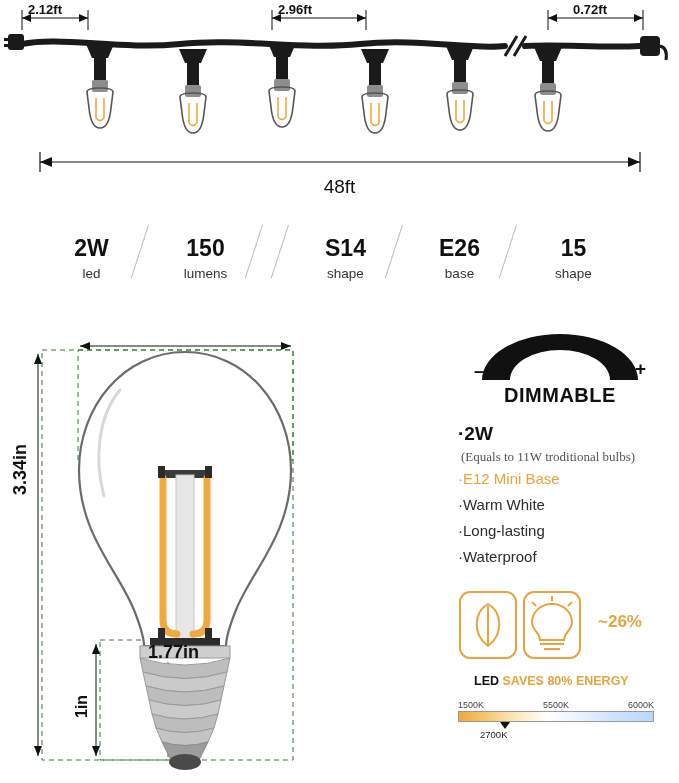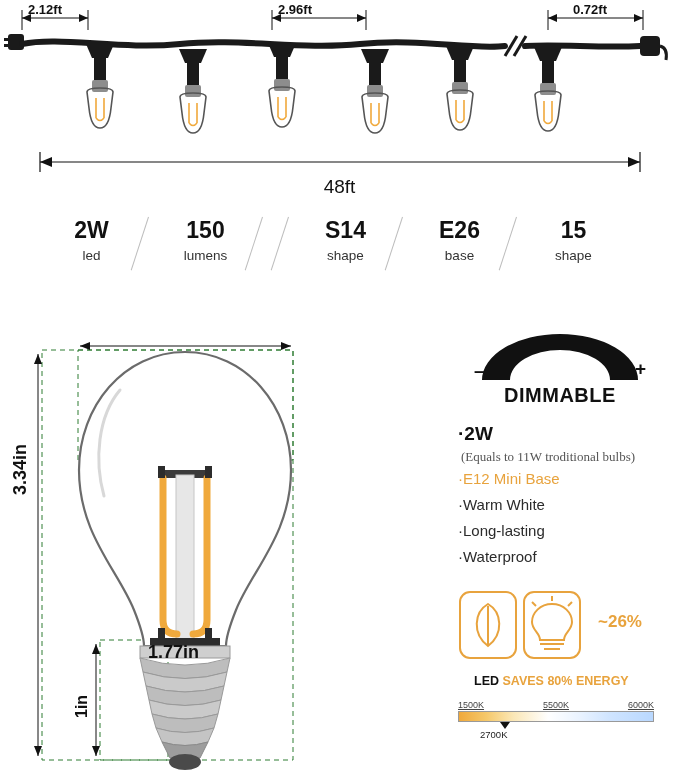--- a/index.html
+++ b/index.html
@@ -28,21 +28,21 @@
   #label-296 { left:278px; top:2px; }
   #label-072 { left:573px; top:2px; }
   #label-48ft {
     position:absolute; left:0; right:0; top:176px;
     text-align:center; font-size:19px; font-weight:400; color:#111;
   }
 
   
   #spec-row {
     position:absolute; top:215px; left:0; width:621px; height:70px;
-    display:flex; align-items:flex-start; justify-content:center;padding-left:44px;
+    display:flex; align-items:flex-end; justify-content:center;padding-left:44px;
   }
   .spec-item {
     width:88px; text-align:center;
   }
   .spec-value { font-size:23px; font-weight:700; color:#111; line-height:30px; }
   .spec-unit { font-size:13.5px; color:#333; line-height:22px; }
   .spec-sep {
     width:26px; height:62px; position:relative;
   }
   .spec-sep::after {
@@ -101,21 +101,21 @@
   }
   #energy-caption .amber { color:#e8a33d; }
   #pct80 {
     position:absolute; left:140px; top:26px; font-size:17px; font-weight:700; color:#e8a33d;
   }
 
   
   #kelvin-block { margin-left:18px; margin-top:4px; width:196px; position:relative; }
   #kelvin-ticks {
     display:flex; justify-content:space-between;
-    font-size:9px; color:#444; margin-bottom:1px;text-decoration:underline;
+    font-size:9px; color:#444; margin-bottom:1px;
   }
   #kelvin-bar {
     height:11px; width:196px; border:1px solid #999;
     background: linear-gradient(to right,
       #f0a93c 0%, #f5c86a 14%, #fbe7b6 28%, #ffffff 46%,
       #eaf3ff 62%, #cfe4ff 78%, #b9d8ff 100%);
   }
   #kelvin-pointer {
     position:relative; height:18px; width:196px;
   }

